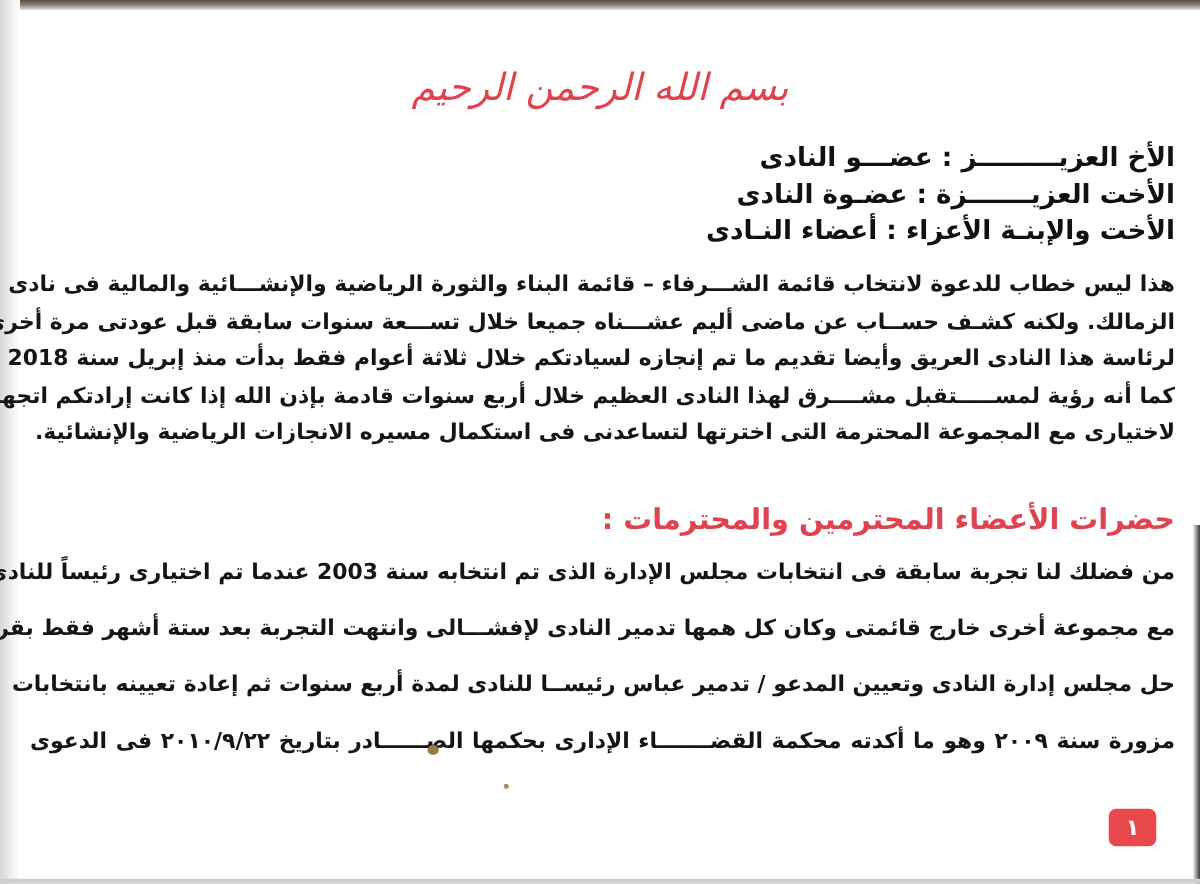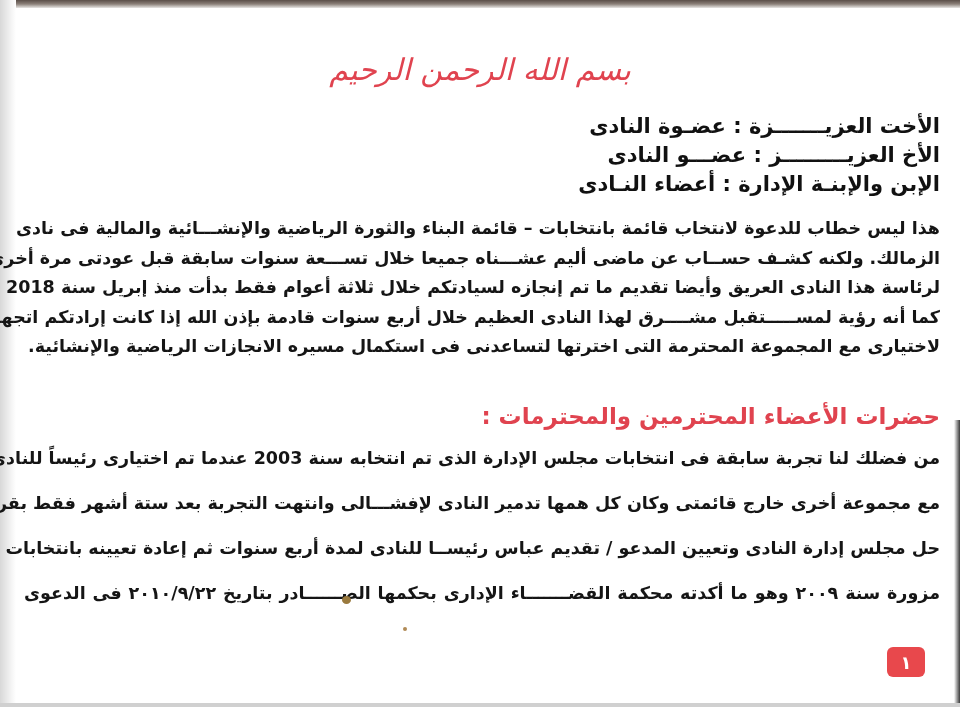--- a/index.html
+++ b/index.html
@@ -74,39 +74,39 @@
 <div class="top-edge"></div>
 <div class="left-edge"></div>
 <div class="right-edge"></div>
 <div class="bottom-edge"></div>
 
 <div class="page">
 
   <div class="basmala">بسم الله الرحمن الرحيم</div>
 
   <div class="salutations">
+    <span class="sal-line">الأخ العزيـــــــــز : عضـــو النادى</span>
     <span class="sal-line">الأخت العزيـــــــزة : عضـوة النادى</span>
-    <span class="sal-line">الأخ العزيـــــــــز : عضـــو النادى</span>
-    <span class="sal-line">الإبن والإبنـة الإدارة : أعضاء النـادى</span>
+    <span class="sal-line">الأخت والإبنـة الأعزاء : أعضاء النـادى</span>
   </div>
 
   <div class="para para1">
-    <span class="line">هذا ليس خطاب للدعوة لانتخاب قائمة بانتخابات – قائمة البناء والثورة الرياضية والإنشـــائية والمالية فى نادى</span>
+    <span class="line">هذا ليس خطاب للدعوة لانتخاب قائمة الشـــرفاء – قائمة البناء والثورة الرياضية والإنشـــائية والمالية فى نادى</span>
     <span class="line">الزمالك. ولكنه كشـف حســاب عن ماضى أليم عشـــناه جميعا خلال تســـعة سنوات سابقة قبل عودتى مرة أخرى</span>
     <span class="line">لرئاسة هذا النادى العريق وأيضا تقديم ما تم إنجازه لسيادتكم خلال ثلاثة أعوام فقط  بدأت منذ إبريل سنة 2018</span>
     <span class="line">كما أنه رؤية لمســـــتقبل مشــــرق لهذا النادى العظيم خلال أربع سنوات قادمة بإذن الله إذا كانت إرادتكم اتجهت</span>
     <span class="line last">لاختيارى مع المجموعة المحترمة التى اخترتها لتساعدنى فى استكمال مسيره الانجازات الرياضية والإنشائية.</span>
   </div>
 
   <div class="subheading">حضرات الأعضاء المحترمين والمحترمات :</div>
 
   <div class="para para2">
     <span class="line">من فضلك لنا تجربة سابقة فى انتخابات مجلس الإدارة الذى تم انتخابه سنة 2003 عندما تم اختيارى رئيساً للنادى</span>
     <span class="line">مع مجموعة أخرى خارج قائمتى وكان كل همها تدمير النادى لإفشـــالى وانتهت التجربة بعد ستة أشهر فقط بقرار</span>
-    <span class="line">حل مجلس إدارة النادى وتعيين المدعو / تقديم عباس رئيســا للنادى لمدة أربع سنوات ثم إعادة تعيينه بانتخابات</span>
+    <span class="line">حل مجلس إدارة النادى وتعيين المدعو / تدمير عباس رئيســا للنادى لمدة أربع سنوات ثم إعادة تعيينه بانتخابات</span>
     <span class="line">مزورة سنة ٢٠٠٩ وهو ما أكدته محكمة القضـــــــاء الإدارى بحكمها الصــــــادر بتاريخ ٢٠١٠/٩/٢٢ فى الدعوى</span>
   </div>
 
 </div>
 
 <div class="speck" style="left:342px; top:596px; width:9px; height:8px;"></div>
 <div class="speck" style="left:403px; top:627px; width:4px; height:4px; background:#b08a55;"></div>
 
 <div class="page-num">
   <span>١</span>

